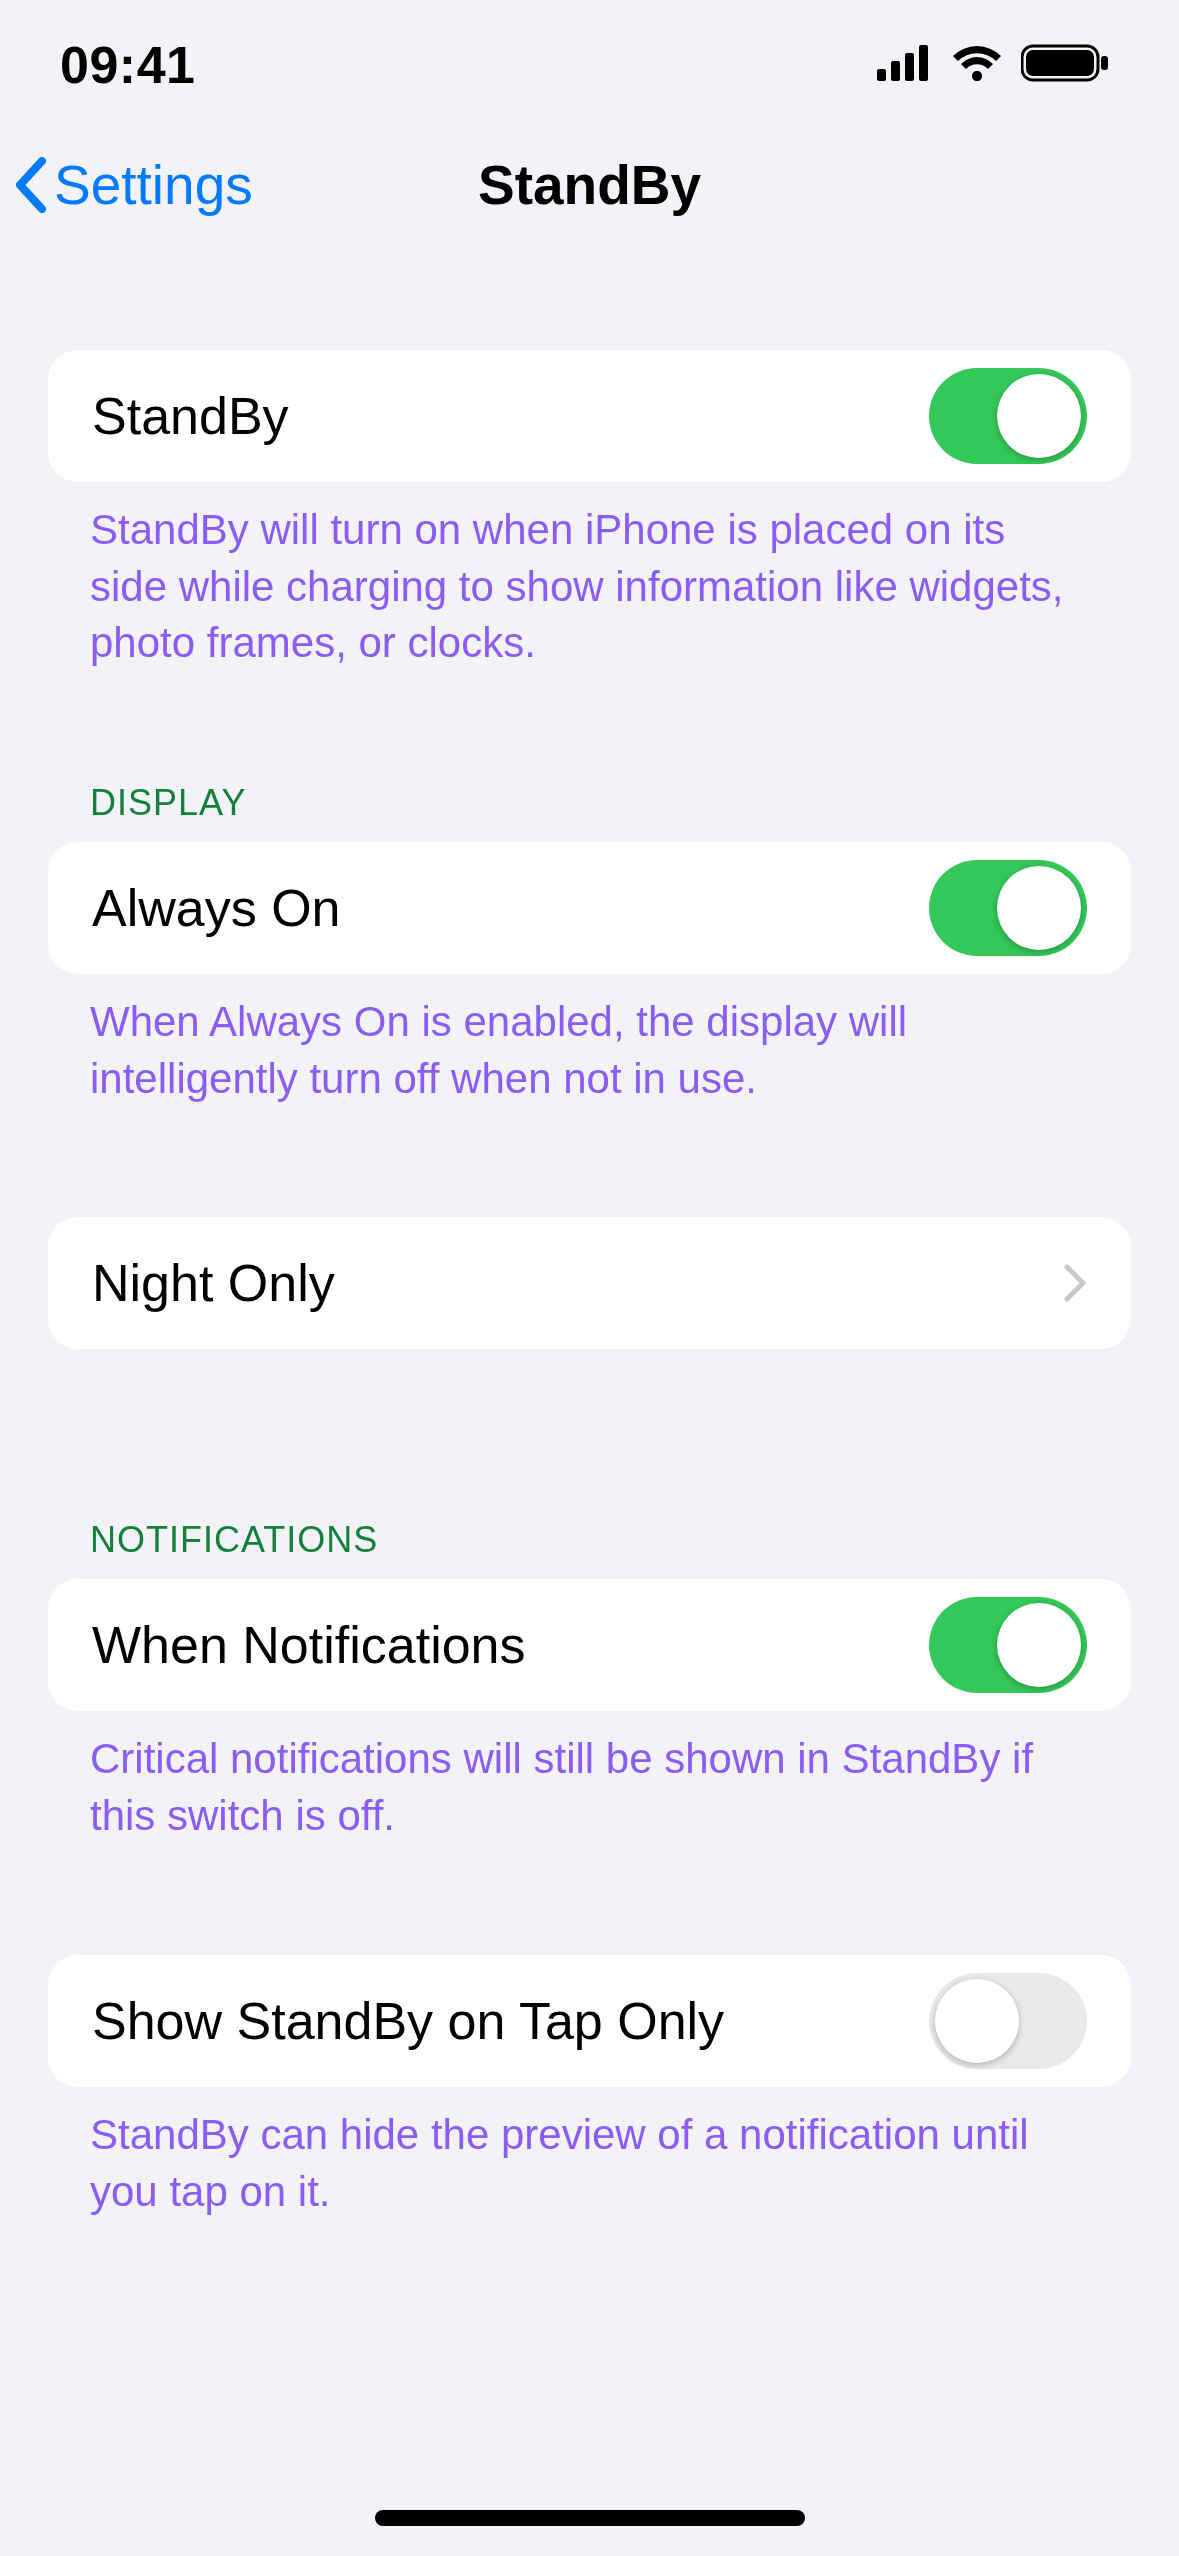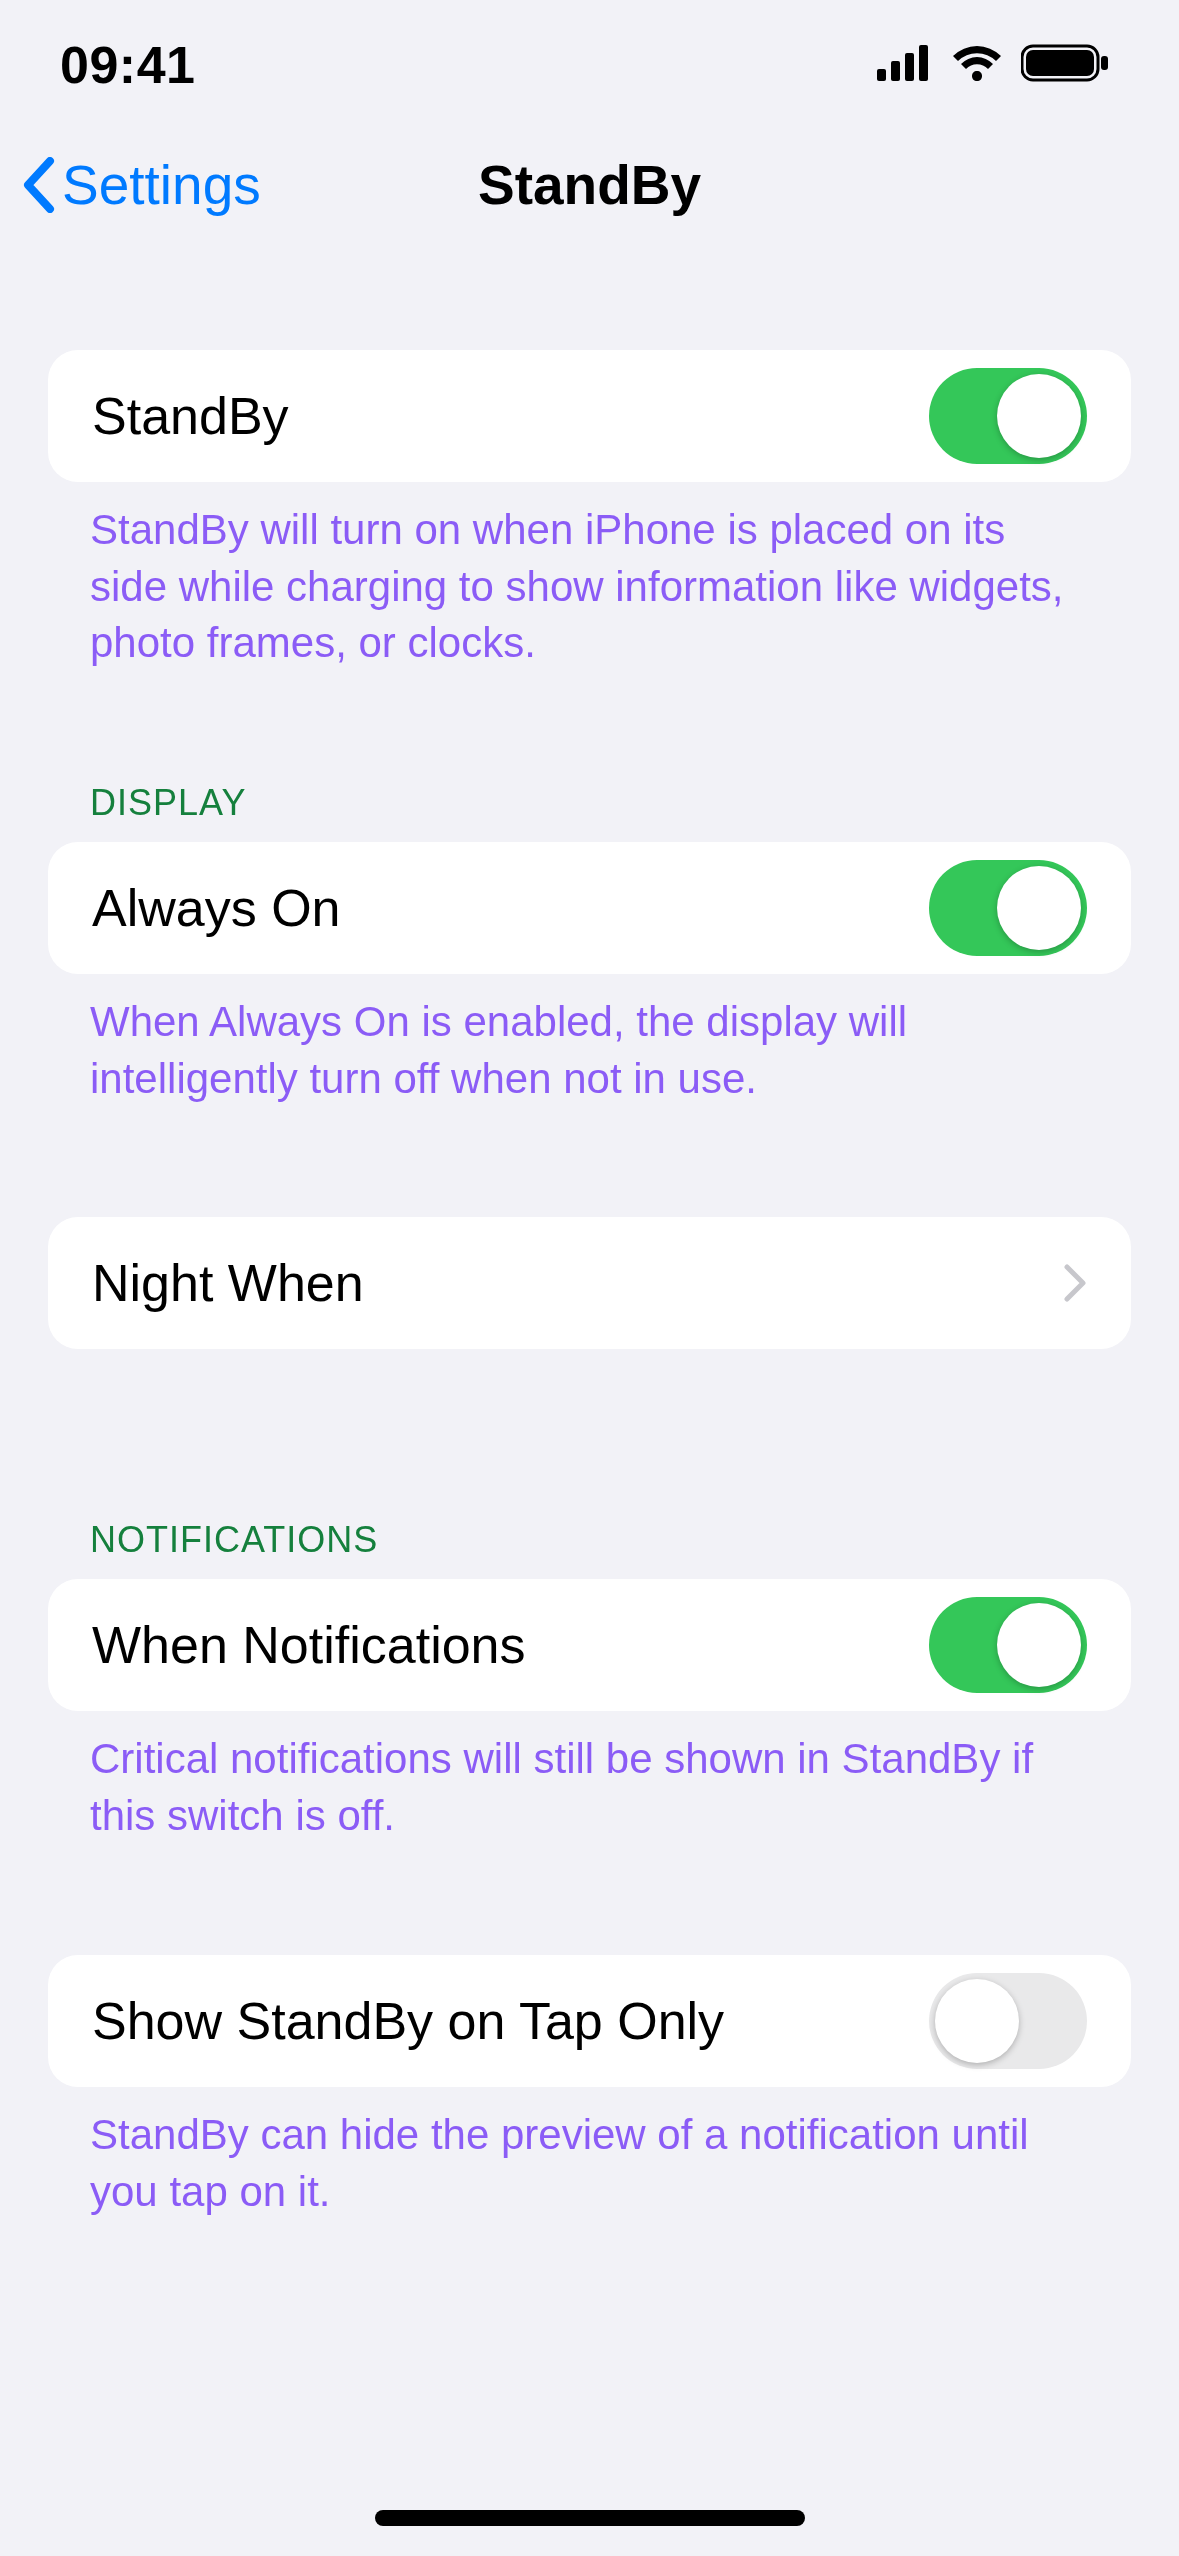--- a/index.html
+++ b/index.html
@@ -33,21 +33,21 @@
   
   .nav-bar {
     position: relative;
     height: 110px;
     display: flex;
     align-items: center;
     justify-content: center;
   }
   .nav-back {
     position: absolute;
-    left: 20px;
+    left: 12px;
     display: flex;
     align-items: center;
     gap: 6px;
     font-size: 55px;
     color: #007aff;
   }
   .nav-title {
     font-size: 55px;
     font-weight: 600;
     text-align: center;
@@ -196,21 +196,21 @@
           <span class="knob"></span>
         </span>
     </div>
   </div>
   <div class="footer-text">When Always On is enabled, the display will intelligently turn off when not in use.</div>
 
   <div class="section-gap"></div>
 
   <div class="row-group">
     <div class="row">
-      <span class="row-label">Night When</span>
+      <span class="row-label">Night Only</span>
       <span class="chevron-right">
         <svg width="24" height="40" viewBox="0 0 24 40">
           <polyline points="4,4 20,20 4,36" fill="none" stroke="#c7c7cc" stroke-width="5" stroke-linecap="round" stroke-linejoin="round"></polyline>
         </svg>
       </span>
     </div>
   </div>
 
   <div class="section-gap"></div>
   <div class="section-gap-sm"></div>

